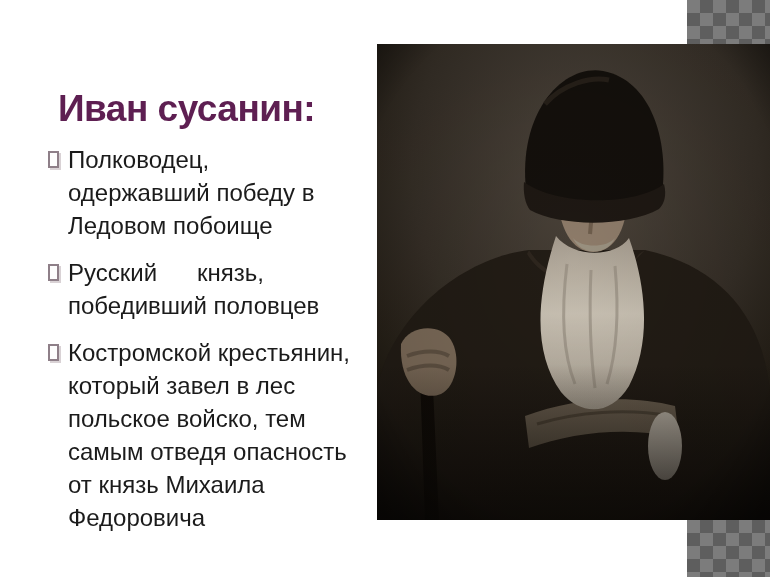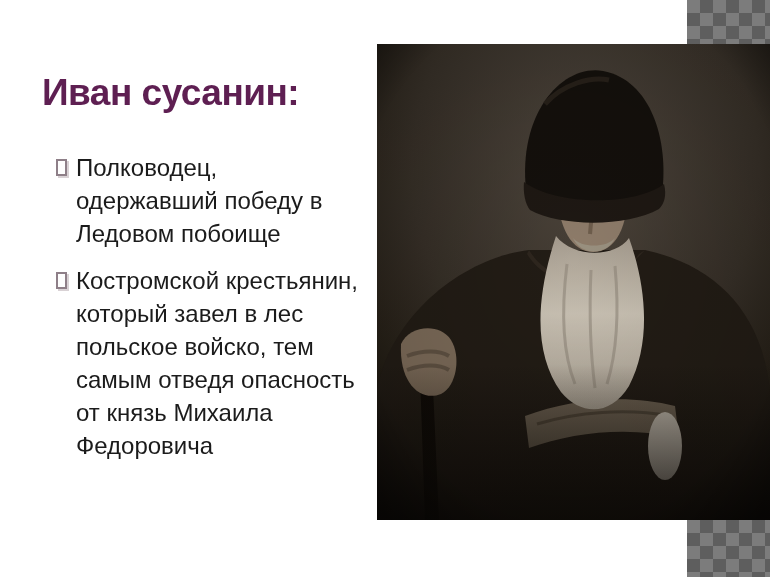--- a/index.html
+++ b/index.html
@@ -19,32 +19,32 @@
     background-color: #7c7c7c;
     background-image:
       linear-gradient(45deg, #5e5e5e 25%, transparent 25%, transparent 75%, #5e5e5e 75%),
       linear-gradient(45deg, #5e5e5e 25%, transparent 25%, transparent 75%, #5e5e5e 75%);
     background-size: 26px 26px;
     background-position: 0 0, 13px 13px;
   }
   .title {
     position: absolute;
     left: 42px; top: 72px;
-    margin: 0;
+    margin: 16px;
     font-size: 37px;
     font-weight: bold;
     letter-spacing: -0.5px;
     color: #5e1f52;
     white-space: nowrap;
   }
   .bullets {
     position: absolute;
     left: 46px; top: 143px;
     width: 320px;
-    margin: 8px; padding: 0;
+    margin: 0; padding: 0;
     list-style: none;
   }
   .bullet-item {
     position: relative;
     padding-left: 22px;
     margin-bottom: 14px;
     font-size: 24px;
     line-height: 33px;
     color: #1b1b1b;
   }
@@ -74,20 +74,25 @@
   <div class="pattern-strip"></div>
 
   <h1 class="title">Иван сусанин:</h1>
 
   <ul class="bullets">
     <li class="bullet-item">
       <span class="bullet-marker"></span>
       <span class="bullet-text">Полководец,
 одержавший победу в
 Ледовом побоище</span>
+    </li>
+    <li class="bullet-item">
+      <span class="bullet-marker"></span>
+      <span class="bullet-text">Русский      князь,
+победивший половцев</span>
     </li>
     <li class="bullet-item">
       <span class="bullet-marker"></span>
       <span class="bullet-text">Костромской крестьянин,
 который завел в лес
 польское войско, тем
 самым отведя опасность
 от князь Михаила
 Федоровича</span>
     </li>

